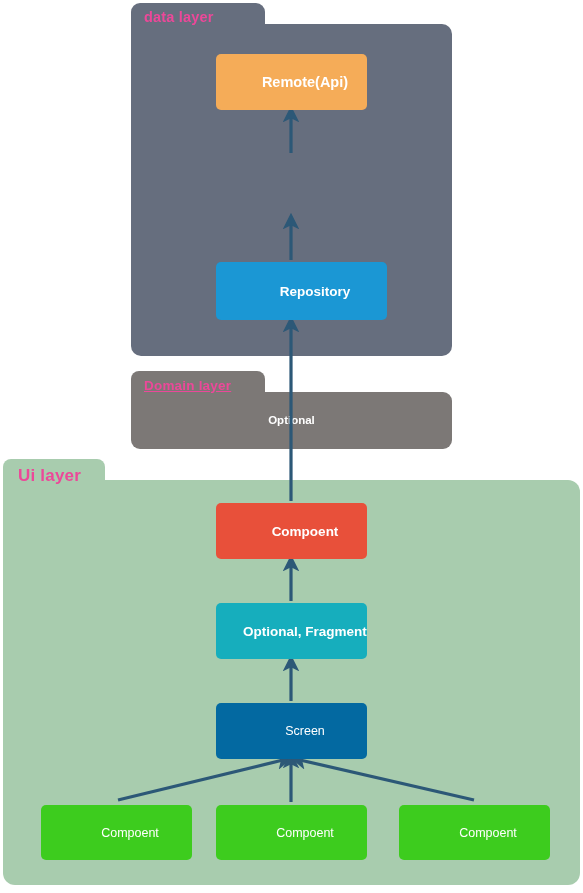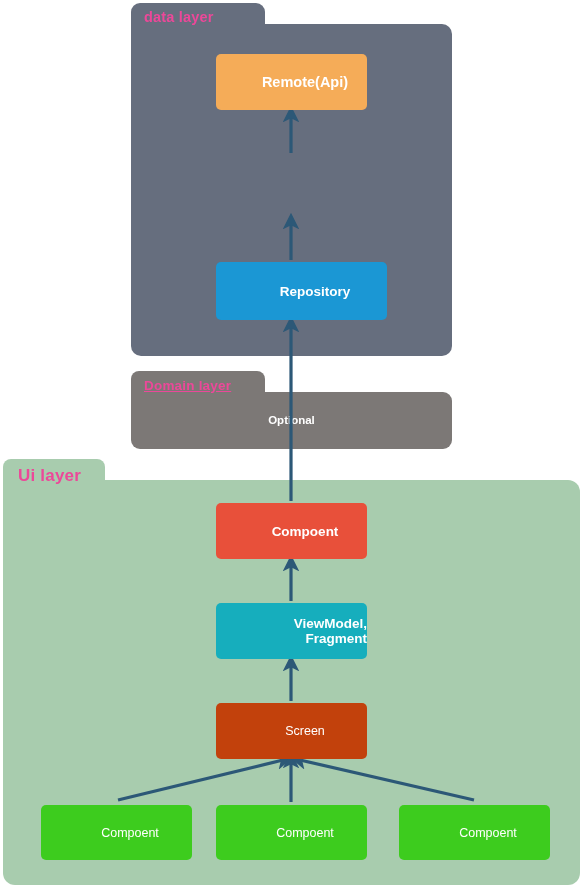--- a/index.html
+++ b/index.html
@@ -106,21 +106,21 @@
     box-sizing: border-box;
     padding-left: 27px;
   }
   .node.bold { font-weight: bold; }
 
   #node-remote   { left: 216px; top: 54px;  width: 151px; height: 56px; background: #F5AC58; font-size: 14.5px; }
   #node-datasource { left: 216px; top: 155px; width: 151px; height: 62px; background: #2A5A7E; font-size: 14.5px; }
   #node-repository { left: 216px; top: 262px; width: 171px; height: 58px; background: #1B97D4; font-size: 13.5px; }
   #node-viewmodel  { left: 216px; top: 503px; width: 151px; height: 56px; background: #E8503A; font-size: 13.5px; }
   #node-activity   { left: 216px; top: 603px; width: 151px; height: 56px; background: #16AEBD; font-size: 13.5px; }
-  #node-screen     { left: 216px; top: 703px; width: 151px; height: 56px; background: #c2410c; font-size: 12.5px; font-weight: normal; }
+  #node-screen     { left: 216px; top: 703px; width: 151px; height: 56px; background: #0369a1; font-size: 12.5px; font-weight: normal; }
   #node-comp-0 { left: 41px;  top: 805px; width: 151px; height: 55px; background: #3DCC1E; font-size: 12.5px; font-weight: normal; }
   #node-comp-1 { left: 216px; top: 805px; width: 151px; height: 55px; background: #3DCC1E; font-size: 12.5px; font-weight: normal; }
   #node-comp-2 { left: 399px; top: 805px; width: 151px; height: 55px; background: #3DCC1E; font-size: 12.5px; font-weight: normal; }
 
   
   #connectors {
     position: absolute;
     left: 0; top: 0;
     width: 583px; height: 893px;
     z-index: 5;
@@ -175,21 +175,21 @@
     <line x1="474" y1="800" x2="300" y2="760" stroke="#2C5877" stroke-width="3.2" marker-end="url(#arrowhead)"></line>
   </svg>
 
   <div class="node bold" id="node-remote">Remote(Api)</div>
 
 
   <div class="node bold" id="node-repository">Repository</div>
 
   <div class="node bold" id="node-viewmodel">Compoent</div>
 
-  <div class="node bold" id="node-activity">ViewModel, Fragment</div>
+  <div class="node bold" id="node-activity">Optional, Fragment</div>
 
   <div class="node" id="node-screen">Screen</div>
 
   <div class="node" id="node-comp-0">Compoent</div>
 
   <div class="node" id="node-comp-1">Compoent</div>
 
   <div class="node" id="node-comp-2">Compoent</div>
 
 </div>

